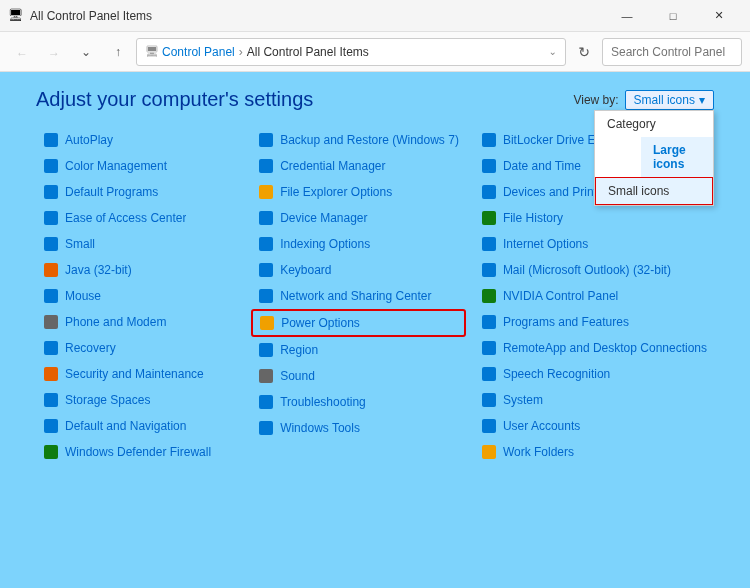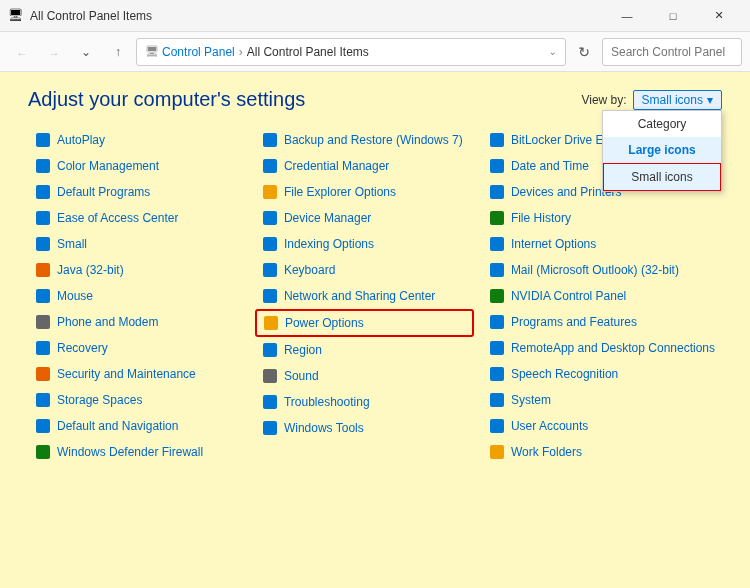--- a/index.html
+++ b/index.html
@@ -70,24 +70,24 @@
       padding: 0 8px;
       border-radius: 3px;
     }
     .search-box input {
       border: none; outline: none; background: transparent;
       font-size: 12px; flex: 1; color: #333;
     }
 
     
     .main {
-      background: #fef9c3;
+      background: #7dd3fc;
       height: calc(588px - 32px - 40px);
       overflow-y: auto;
-      padding: 16px 28px;
+      padding: 16px 36px;
       position: relative;
     }
     .header-row {
       display: flex;
       align-items: center;
       justify-content: space-between;
       margin-bottom: 16px;
     }
     .page-title {
       font-size: 20px;
@@ -126,21 +126,20 @@
       border: 1px solid #ccc;
       box-shadow: 2px 2px 6px rgba(0,0,0,0.2);
       z-index: 100;
       min-width: 120px;
     }
     .dropdown-item {
       padding: 6px 12px;
       cursor: pointer;
       font-size: 12px;
       color: #333;
-      text-align: center;
     }
     .dropdown-item.active { background: #e5f3ff; }
     .control-item {
       display: flex;
       align-items: center;
       gap: 6px;
       padding: 4px 6px;
       cursor: pointer;
       border-radius: 3px;
       border: 1px solid transparent;
@@ -206,21 +205,21 @@
     <div class="viewby">
       <span class="viewby-label">View by:</span>
       <div class="viewby-dropdown">
         <button class="viewby-btn">
           <span>Small icons</span>
           <span>▾</span>
         </button>
 
         <div class="dropdown-menu">
           <div class="dropdown-item">Category</div>
-          <div class="dropdown-item" style="background:#e5f3ff; font-weight:bold; color:#0078d4;">Large icons</div>
+          <div class="dropdown-item" style="background:#e5f3ff; font-weight:bold; color:#0078d4;margin-left:46px;">Large icons</div>
           <div class="dropdown-item active" style="border: 1px solid #e00000; color:#333;">Small icons</div>
         </div>
       </div>
     </div>
   </div>
 
   <div style="display:grid; grid-template-columns:1fr 1fr 1fr; gap:0 8px;">
 
     <div id="col1">
         <div class="control-item">

